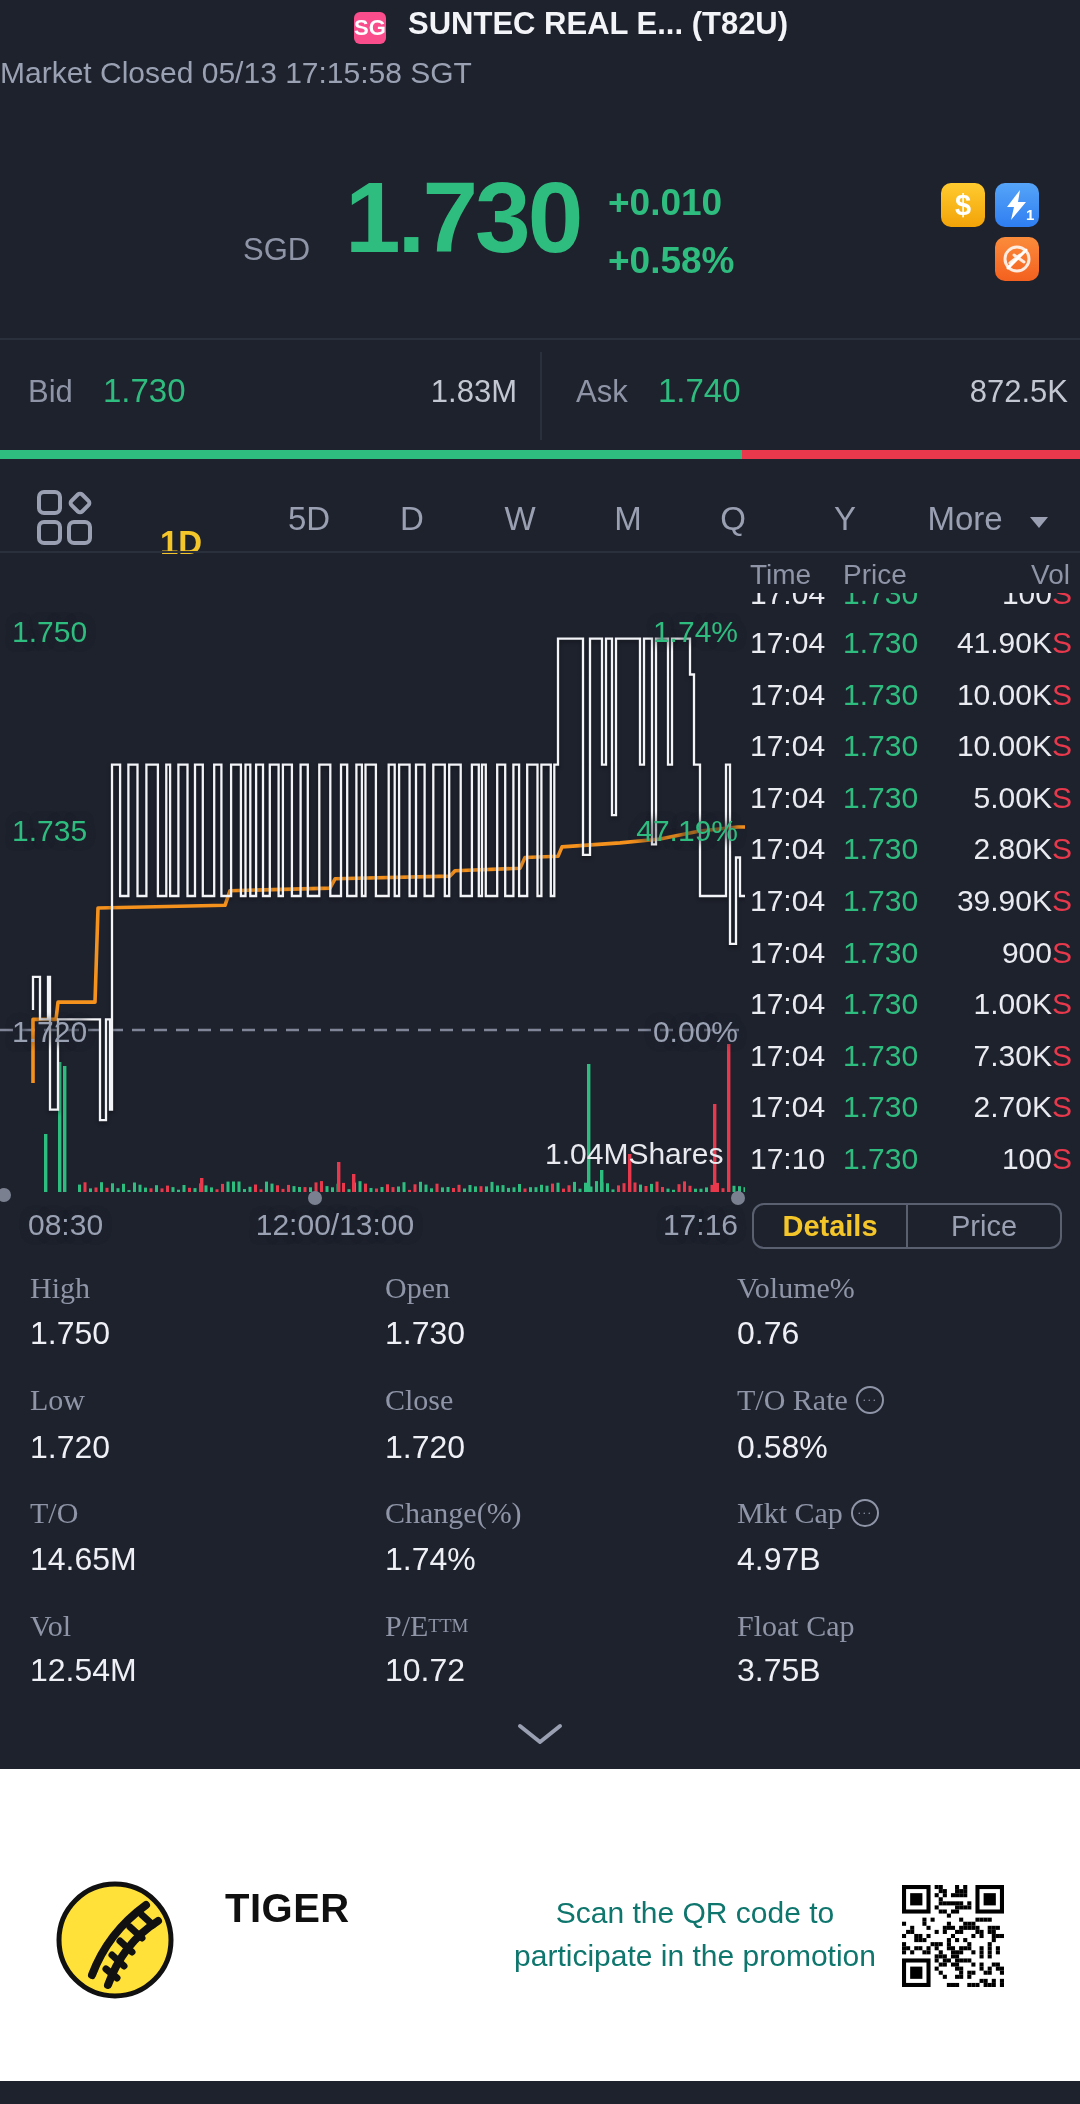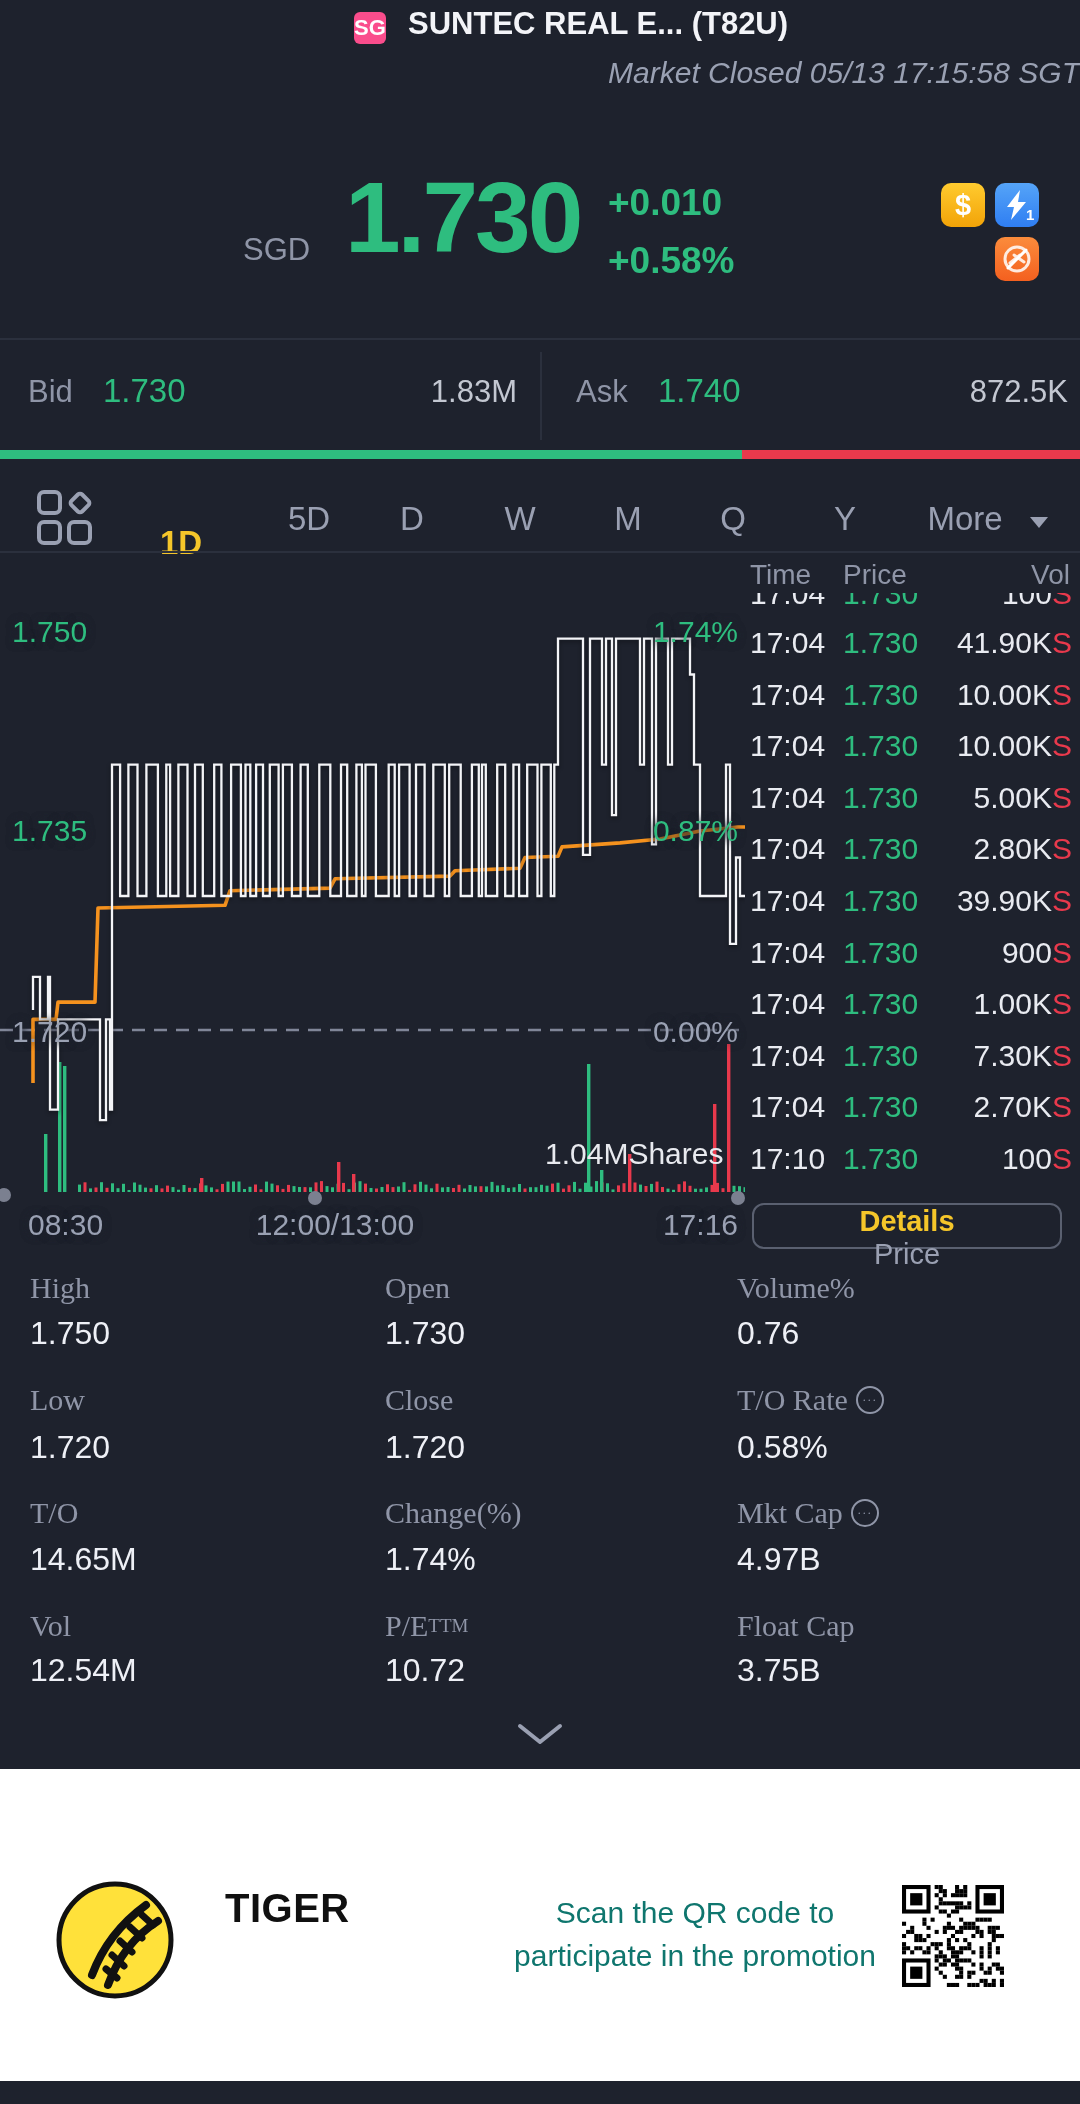--- a/index.html
+++ b/index.html
@@ -5,21 +5,21 @@
   html,body{margin:0;padding:0;background:#14161d;}
   #app{position:relative;width:1080px;height:2104px;background:#1e222d;overflow:hidden;
        font-family:"Liberation Sans",sans-serif;-webkit-font-smoothing:antialiased;}
   .abs{position:absolute;}
   .hairline{position:absolute;left:0;width:1080px;height:2px;background:#2b303d;}
   
   .flag-badge{position:absolute;left:354px;top:12px;width:32px;height:32px;border-radius:6px;
       background:#fa4d8c;color:#fff;font-size:22px;font-weight:bold;display:flex;
       align-items:center;justify-content:center;}
   .title{position:absolute;left:408px;top:6px;font-size:31px;font-weight:bold;color:#f3f4f8;}
-  .status{position:absolute;left:0;top:56px;width:1080px;text-align:right;font-size:30px;color:#9aa1b3;font-style:italic;}
+  .status{position:absolute;left:0;top:56px;width:1080px;text-align:left;font-size:30px;color:#9aa1b3;}
   
   .currency{position:absolute;left:243px;top:232px;font-size:31px;color:#8f95a7;}
   .last-price{position:absolute;left:345px;top:160px;font-size:100px;font-weight:bold;color:#2ebd7f;letter-spacing:-3px;}
   .chg{position:absolute;left:608px;font-size:37px;font-weight:600;color:#2ebd7f;}
   .badge-ic{position:absolute;width:44px;height:44px;border-radius:10px;display:flex;align-items:center;justify-content:center;}
   
   .ba-label{position:absolute;top:374px;font-size:31px;color:#8f95a7;}
   .ba-price{position:absolute;top:372px;font-size:33px;color:#2ebd7f;}
   .ba-size{position:absolute;top:374px;font-size:31px;color:#c3c7d1;text-align:right;}
   .ba-bar{position:absolute;top:450px;height:9px;}
@@ -33,21 +33,21 @@
   
   #tape{position:absolute;left:740px;top:551px;width:336px;height:652px;}
   .tape-h{position:absolute;font-size:28px;color:#8f95a7;}
   .trow{position:absolute;width:336px;height:36px;font-size:30px;}
   .t-time{position:absolute;left:10px;color:#e9ebf1;}
   .t-price{position:absolute;left:103px;color:#2ebd7f;}
   .t-vol{position:absolute;right:4px;color:#e9ebf1;text-align:right;}
   .t-side{color:#e8394c;}
   
   #toggle{position:absolute;left:752px;top:1203px;width:310px;height:46px;border:2px solid #5a6070;
-      border-radius:12px;display:flex;box-sizing:border-box;flex-direction:column;}
+      border-radius:12px;display:flex;box-sizing:border-box;}
   #toggle .half{flex:1;display:flex;align-items:center;justify-content:center;font-size:29px;cursor:pointer;}
   #toggle .sep{width:2px;background:#5a6070;}
   .det{color:#f5c62a;font-weight:bold;}
   .pri{color:#9aa0b2;}
   
   .st-label{position:absolute;font-size:30px;color:#8f95a7;display:flex;align-items:center;font-family:Liberation Serif, serif;}
   .st-value{position:absolute;font-size:32px;color:#eef0f6;}
   .info-dot{display:inline-flex;width:24px;height:24px;border:2px solid #8f95a7;border-radius:50%;
       margin-left:8px;align-items:center;justify-content:center;font-size:12px;letter-spacing:1px;color:#8f95a7;}
   .sup{font-size:19px;vertical-align:9px;}
@@ -261,21 +261,21 @@
         <polyline points="33,532.1 33,468.4 56,468.4 58,451.1 95,451.1 98,357.0 225,354.3 230,339.7 330,337.1 335,327.8 450,325.1 455,319.8 520,317.2 525,306.5 558,305.2 562,295.9 620,291.9 660,288.0 700,280.0 738,276.0 745,276.0" fill="none" stroke="#f5921e" stroke-width="3.6" stroke-linejoin="round"></polyline>
         <polyline points="33.0,459.1 33.0,425.9 40.0,425.9 40.0,468.4 48.0,468.4 48.0,425.9 50.0,425.9 50.0,558.6 58.0,558.6 58.0,468.4 100.0,468.4 100.0,569.2 106.0,569.2 106.0,468.4 110.0,468.4 110.0,558.6 112.0,558.6 112.0,213.7 120.1,213.7 120.1,345.0 128.4,345.0 128.4,213.7 137.5,213.7 137.5,345.0 146.4,345.0 146.4,213.7 157.9,213.7 157.9,345.0 166.3,345.0 166.3,213.7 170.1,213.7 170.1,345.0 178.4,345.0 178.4,213.7 187.5,213.7 187.5,345.0 195.0,345.0 195.0,213.7 202.8,213.7 202.8,345.0 214.2,345.0 214.2,213.7 221.4,213.7 221.4,345.0 231.1,345.0 231.1,213.7 240.9,213.7 240.9,345.0 245.5,345.0 245.5,213.7 250.3,213.7 250.3,345.0 256.1,345.0 256.1,213.7 263.0,213.7 263.0,345.0 269.8,345.0 269.8,213.7 278.6,213.7 278.6,345.0 282.9,345.0 282.9,213.7 291.9,213.7 291.9,345.0 300.6,345.0 300.6,213.7 307.8,213.7 307.8,345.0 319.3,345.0 319.3,213.7 330.3,213.7 330.3,345.0 341.0,345.0 341.0,213.7 347.2,213.7 347.2,345.0 356.4,345.0 356.4,213.7 361.9,213.7 361.9,345.0 365.5,345.0 365.5,213.7 375.9,213.7 375.9,345.0 388.7,345.0 388.7,213.7 394.7,213.7 394.7,345.0 399.1,345.0 399.1,213.7 409.6,213.7 409.6,345.0 416.0,345.0 416.0,213.7 424.6,213.7 424.6,345.0 433.3,345.0 433.3,213.7 444.8,213.7 444.8,345.0 449.2,345.0 449.2,213.7 460.7,213.7 460.7,345.0 471.9,345.0 471.9,213.7 478.8,213.7 478.8,345.0 482.0,345.0 482.0,213.7 485.8,213.7 485.8,345.0 497.2,345.0 497.2,213.7 505.2,213.7 505.2,345.0 513.4,345.0 513.4,213.7 519.1,213.7 519.1,345.0 527.2,345.0 527.2,213.7 537.5,213.7 537.5,345.0 541.4,345.0 541.4,213.7 550.8,213.7 550.8,345.0 554.3,345.0 554.3,213.7 558.0,213.7 558.0,213.7 558.0,87.6 583.0,87.6 583.0,303.9 590.0,303.9 590.0,87.6 602.0,87.6 602.0,213.7 606.0,213.7 606.0,87.6 612.0,87.6 612.0,264.1 616.0,264.1 616.0,87.6 640.0,87.6 640.0,213.7 644.0,213.7 644.0,87.6 652.0,87.6 652.0,293.3 656.0,293.3 656.0,87.6 668.0,87.6 668.0,213.7 672.0,213.7 672.0,87.6 690.0,87.6 690.0,123.5 694.0,123.5 694.0,213.7 700.0,213.7 700.0,345.0 726.0,345.0 726.0,213.7 730.0,213.7 730.0,392.8 736.0,392.8 736.0,306.5 740.0,306.5 740.0,345.0 745.0,345.0" fill="none" stroke="#f3f4f7" stroke-width="2.3" stroke-linejoin="miter" style="filter: drop-shadow(rgba(0, 0, 0, 0.45) 0px 2px 2px);"></polyline>
         <circle cx="4" cy="644" r="7" fill="#7b8090"></circle>
         <circle cx="315" cy="647" r="7" fill="#7b8090"></circle>
         <circle cx="738" cy="647" r="7" fill="#7b8090"></circle>
       </svg>
     <div class="axlab green" style="left:12px;top:64px;">1.750</div>
     <div class="axlab green" style="left:12px;top:263px;">1.735</div>
     <div class="axlab" style="left:12px;top:464px;">1.720</div>
     <div class="axlab green right" style="left:578px;top:64px;">1.74%</div>
-    <div class="axlab green right" style="left:578px;top:263px;">0.87%</div>
+    <div class="axlab green right" style="left:578px;top:263px;">47.19%</div>
     <div class="axlab right" style="left:578px;top:464px;">0.00%</div>
     <div class="abs" style="left:545px;top:586px;font-size:30px;color:#e8eaef;">1.04MShares</div>
     <div class="axlab" style="left:28px;top:657px;">08:30</div>
     <div class="axlab" style="left:235px;top:657px;width:200px;text-align:center;">12:00/13:00</div>
     <div class="axlab right" style="left:578px;top:657px;width:160px;">17:16</div>
   </div>
 
   <div id="tape">
     <div class="tape-h" style="left:10px;top:8px;">Time</div>
     <div class="tape-h" style="left:103px;top:8px;">Price</div>

